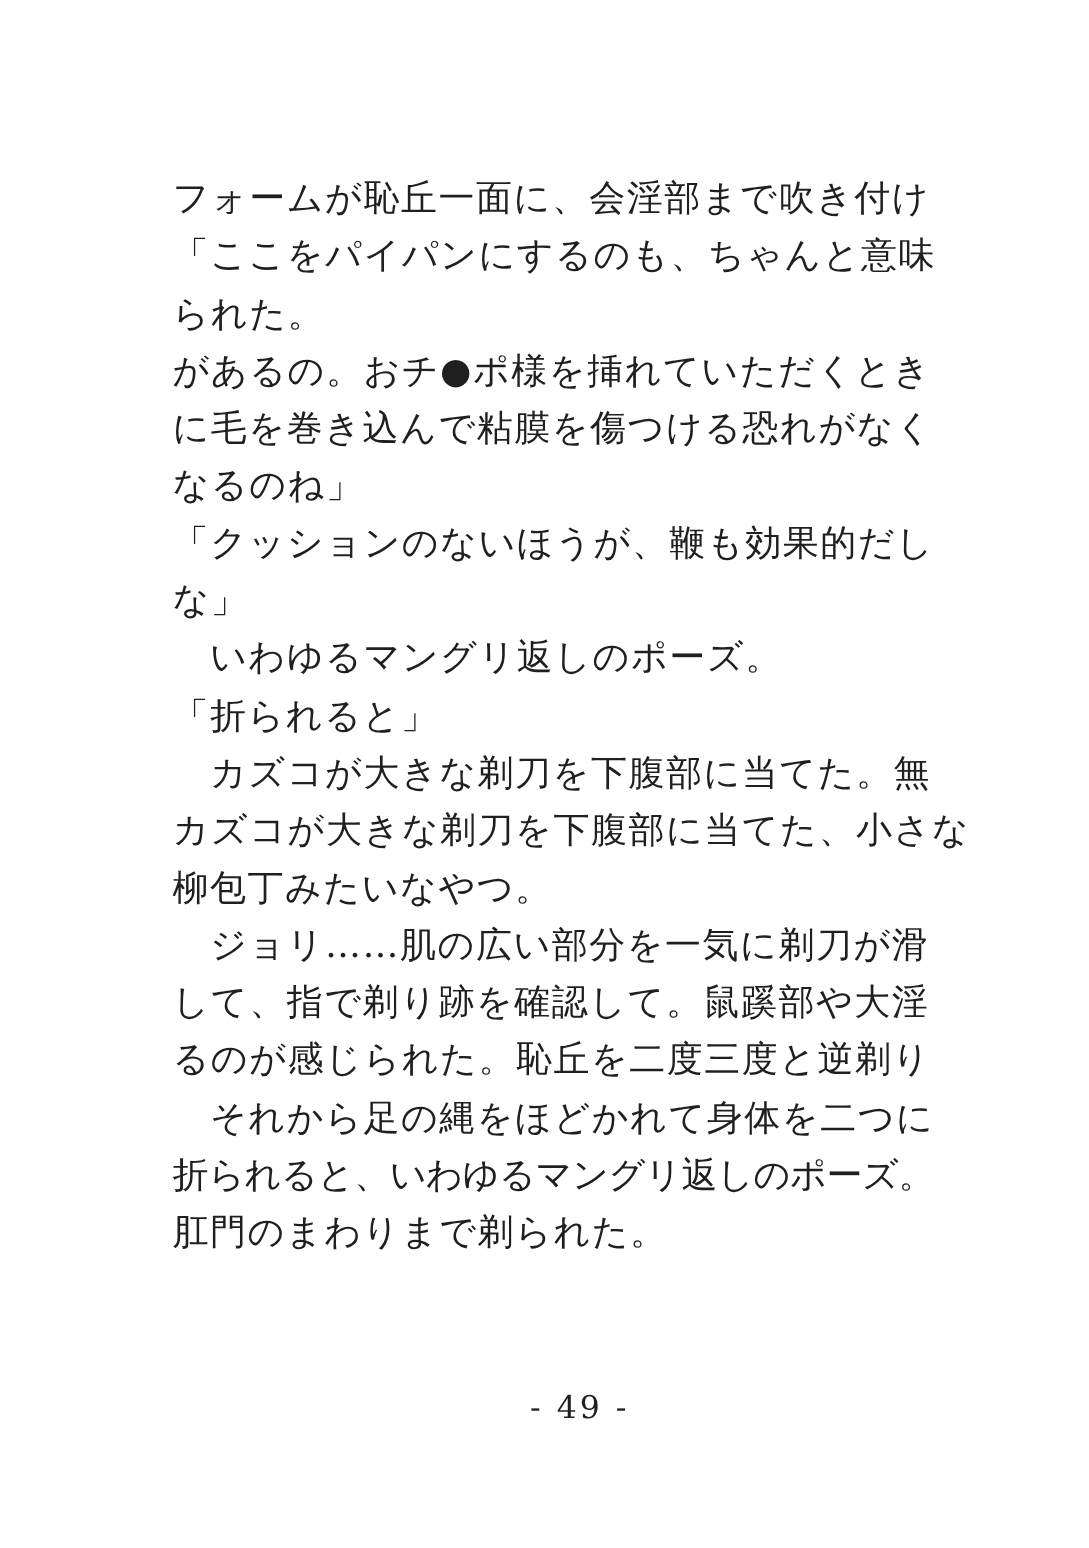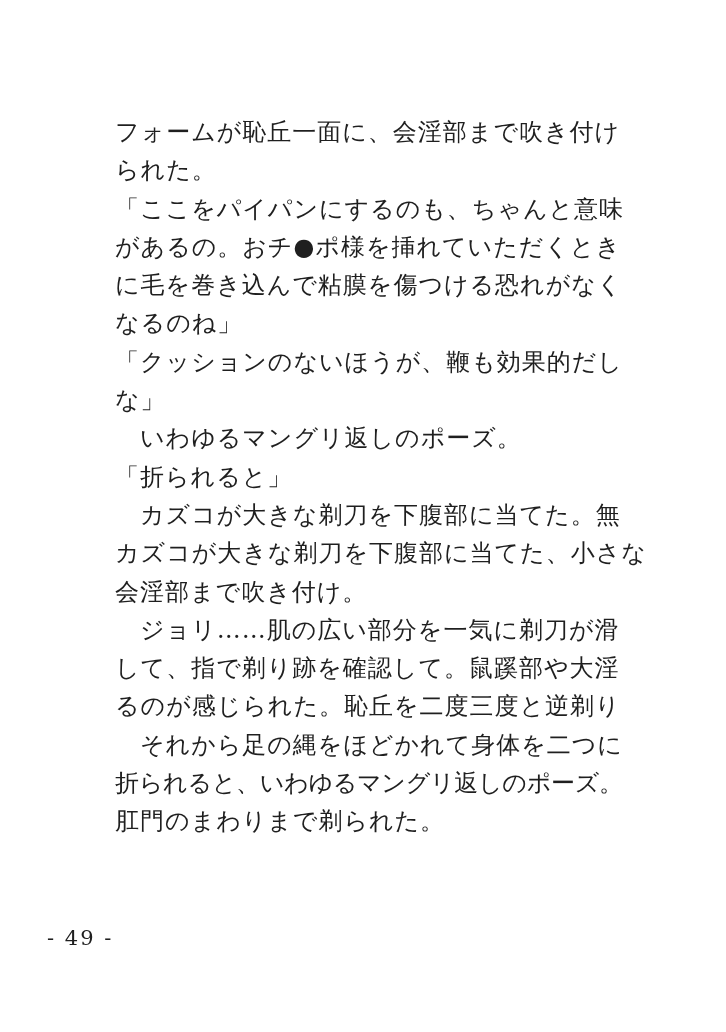--- a/index.html
+++ b/index.html
@@ -38,46 +38,46 @@
   }
   
   .text-line.squeeze {
     letter-spacing: -0.25px;
   }
   .page-number {
     position: absolute;
     left: 0;
     top: 924px;
     width: 726px;
-    text-align: left;
+    text-align: center;
     color: var(--text-color);
     font-size: 21px;
     letter-spacing: 2px;
     line-height: 28px;
     padding-left: 47px;
   }
 </style>
 </head>
 <body>
 
 <div class="page">
   <div class="text-block">
     <div class="text-line">フォームが恥丘一面に、会淫部まで吹き付け</div>
+    <div class="text-line">「ここをパイパンにするのも、ちゃんと意味</div>
     <div class="text-line">られた。</div>
-    <div class="text-line">「ここをパイパンにするのも、ちゃんと意味</div>
     <div class="text-line">があるの。おチ●ポ様を挿れていただくとき</div>
     <div class="text-line">に毛を巻き込んで粘膜を傷つける恐れがなく</div>
     <div class="text-line">なるのね」</div>
     <div class="text-line">「クッションのないほうが、鞭も効果的だし</div>
     <div class="text-line">な」</div>
     <div class="text-line">　いわゆるマングリ返しのポーズ。</div>
     <div class="text-line">「折られると」</div>
     <div class="text-line">　カズコが大きな剃刀を下腹部に当てた。無</div>
     <div class="text-line">カズコが大きな剃刀を下腹部に当てた、小さな</div>
-    <div class="text-line">会淫部まで吹き付け。</div>
+    <div class="text-line">柳包丁みたいなやつ。</div>
     <div class="text-line">　ジョリ……肌の広い部分を一気に剃刀が滑</div>
     <div class="text-line">して、指で剃り跡を確認して。鼠蹊部や大淫</div>
     <div class="text-line">るのが感じられた。恥丘を二度三度と逆剃り</div>
     <div class="text-line">　それから足の縄をほどかれて身体を二つに</div>
     <div class="text-line squeeze">折られると、いわゆるマングリ返しのポーズ。</div>
     <div class="text-line">肛門のまわりまで剃られた。</div>
   </div>
   <div class="page-number">- 49 -</div>
 </div>
 

